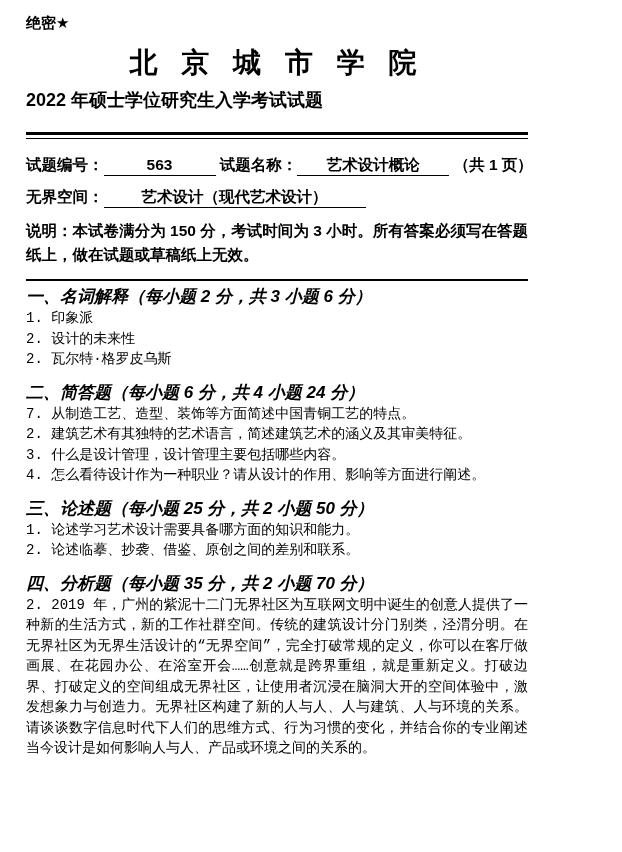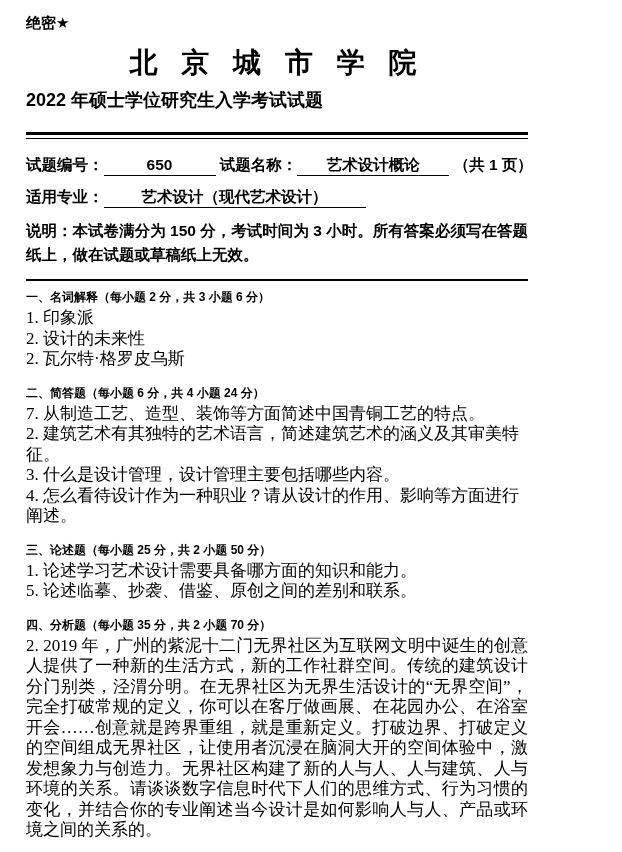--- a/index.html
+++ b/index.html
@@ -70,46 +70,48 @@
   }
   .thick-rule {
     margin-top: 12px;
     border-top: 2.5px solid #000;
   }
   #sections { margin-top: 5px; }
   .section { margin-bottom: 12px; }
   .sec-heading {
     font-family: "Liberation Sans", "DejaVu Sans", sans-serif;
     font-weight: bold;
-    font-size: 12px;
+    font-size: 17px;
     line-height: 22px;
+    font-style: italic;
   }
   .sec-item {
-    font-size: 17px;
+    font-size: 14px;
     line-height: 20.5px;
+    font-family: Liberation Mono, monospace;
   }
   .sec-item.long { text-align: justify; }
 </style>
 </head>
 <body>
 
 <div class="page">
   <div class="classification">绝密★</div>
   <h1 class="school">北 京 城 市 学 院</h1>
   <h2 class="subtitle">2022 年硕士学位研究生入学考试试题</h2>
   <div class="double-rule"></div>
 
   <div class="info">
     <div class="info-row">
-      <span>试题编号：</span><span class="fill fill-no">650</span>
+      <span>试题编号：</span><span class="fill fill-no">563</span>
       <span>试题名称：</span><span class="fill fill-name">艺术设计概论</span>
       <span>（共 1 页）</span>
     </div>
     <div class="info-row">
-      <span>适用专业：</span><span class="fill fill-major">艺术设计（现代艺术设计）</span>
+      <span>无界空间：</span><span class="fill fill-major">艺术设计（现代艺术设计）</span>
     </div>
     <div class="instructions">说明：本试卷满分为 150 分，考试时间为 3 小时。所有答案必须写在答题纸上，做在试题或草稿纸上无效。</div>
   </div>
 
   <div class="thick-rule"></div>
 
   <div id="sections">
       <div class="section">
         <div class="sec-heading">一、名词解释（每小题 2 分，共 3 小题 6 分）</div>
         <div class="sec-item">1. 印象派</div>
@@ -119,21 +121,21 @@
       <div class="section">
         <div class="sec-heading">二、简答题（每小题 6 分，共 4 小题 24 分）</div>
         <div class="sec-item">7. 从制造工艺、造型、装饰等方面简述中国青铜工艺的特点。</div>
         <div class="sec-item">2. 建筑艺术有其独特的艺术语言，简述建筑艺术的涵义及其审美特征。</div>
         <div class="sec-item">3. 什么是设计管理，设计管理主要包括哪些内容。</div>
         <div class="sec-item">4. 怎么看待设计作为一种职业？请从设计的作用、影响等方面进行阐述。</div>
       </div>
       <div class="section">
         <div class="sec-heading">三、论述题（每小题 25 分，共 2 小题 50 分）</div>
         <div class="sec-item">1. 论述学习艺术设计需要具备哪方面的知识和能力。</div>
-        <div class="sec-item">5. 论述临摹、抄袭、借鉴、原创之间的差别和联系。</div>
+        <div class="sec-item">2. 论述临摹、抄袭、借鉴、原创之间的差别和联系。</div>
       </div>
       <div class="section">
         <div class="sec-heading">四、分析题（每小题 35 分，共 2 小题 70 分）</div>
         <div class="sec-item long">2. 2019 年，广州的紫泥十二门无界社区为互联网文明中诞生的创意人提供了一种新的生活方式，新的工作社群空间。传统的建筑设计分门别类，泾渭分明。在无界社区为无界生活设计的“无界空间”，完全打破常规的定义，你可以在客厅做画展、在花园办公、在浴室开会……创意就是跨界重组，就是重新定义。打破边界、打破定义的空间组成无界社区，让使用者沉浸在脑洞大开的空间体验中，激发想象力与创造力。无界社区构建了新的人与人、人与建筑、人与环境的关系。请谈谈数字信息时代下人们的思维方式、行为习惯的变化，并结合你的专业阐述当今设计是如何影响人与人、产品或环境之间的关系的。</div>
       </div>
     </div>
 
 </div>
 
 </body></html>

